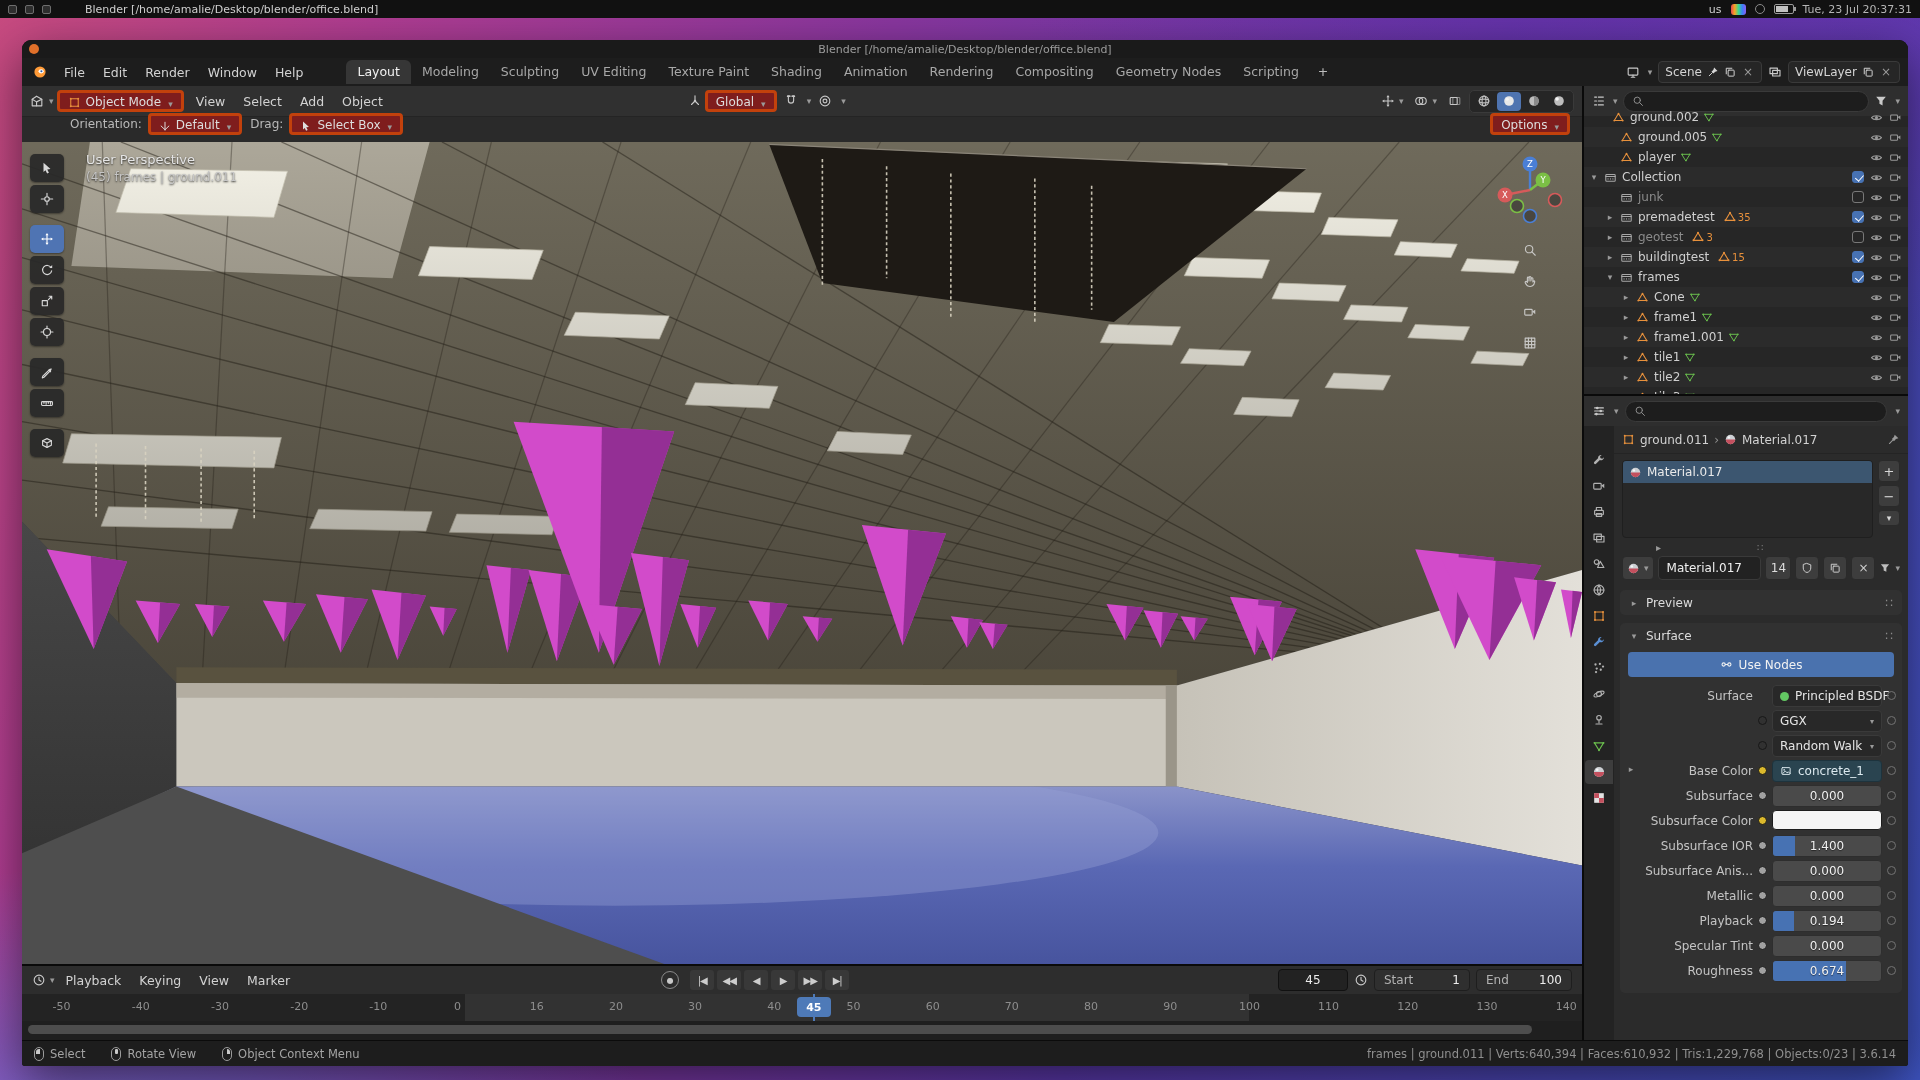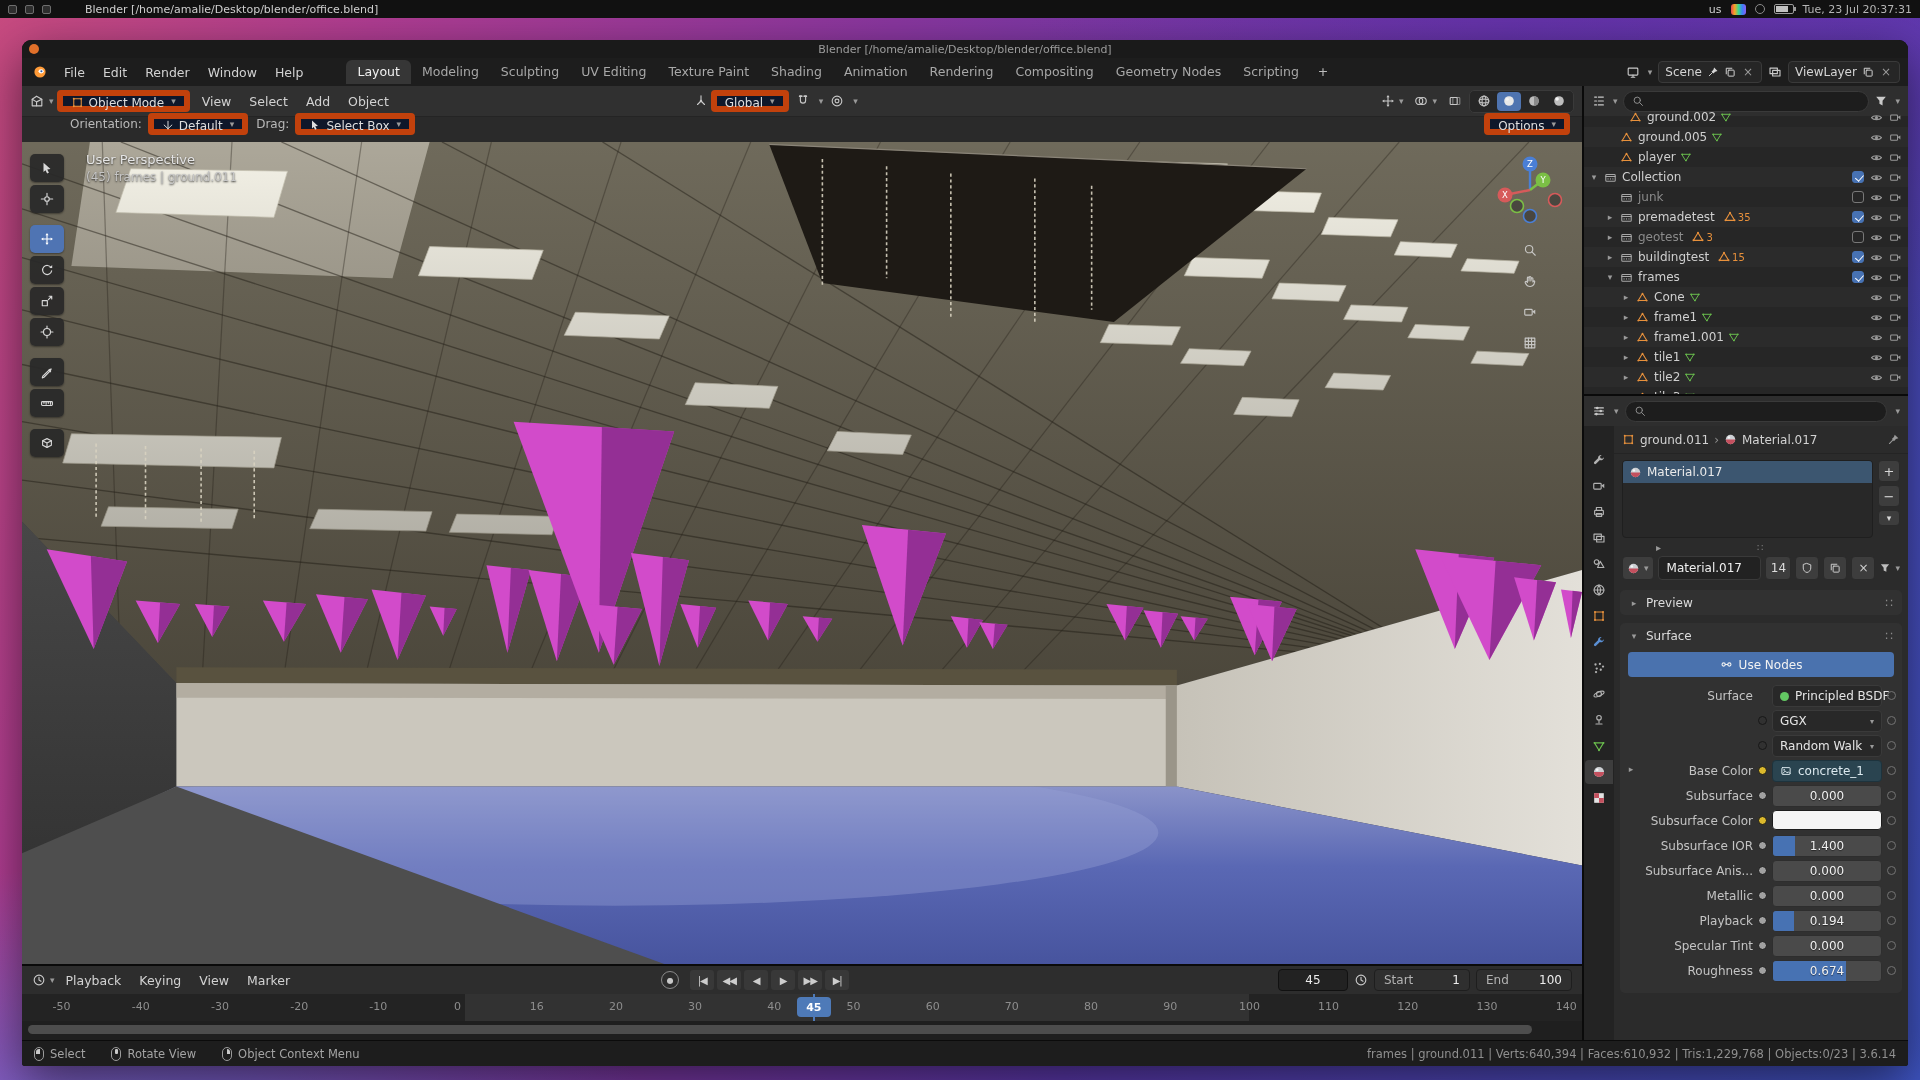--- a/index.html
+++ b/index.html
@@ -38,21 +38,21 @@
   .tb-right{margin-left:auto;display:flex;align-items:center;gap:6px}
   .selwidget{display:flex;align-items:center;gap:5px;background:#262626;border:1px solid #3a3a3a;border-radius:4px;height:22px;padding:0 6px;color:#d5d5d5}
   .selx{color:#9a9a9a;font-size:12px;padding:0 2px}
   .main{flex:1;display:flex;gap:2px;background:#0a0a0a;min-height:0}
   .left-col{width:1560px;flex:0 0 auto;display:flex;flex-direction:column;gap:2px;min-height:0}
   .right-col{flex:1;display:flex;flex-direction:column;gap:2px;min-width:0}
   
   .vp{flex:1;display:flex;flex-direction:column;min-height:0}
   .vp-h1{height:30px;background:#303030;display:flex;align-items:center;padding:0 8px;gap:3px;flex:0 0 auto}
   .vp-h2{height:26px;background:#2a2a2a;display:flex;align-items:center;padding:0 12px 12px 48px;gap:6px;flex:0 0 auto;border-top:1px solid #242424}
-  .dd{display:flex;align-items:flex-start;gap:5px;background:#0f172a;border:6px solid #c2410c;border-radius:4px;height:22px;padding:0 8px;color:#dedede;white-space:nowrap}
+  .dd{display:flex;align-items:flex-end;gap:5px;background:#7f1d1d;border:3px solid #c2410c;border-radius:4px;height:22px;padding:0 8px;color:#dedede;white-space:nowrap}
   .car{font-size:9px;color:#9a9a9a;margin-left:2px}
   .hbtn{display:flex;align-items:center;gap:2px;height:22px;padding:0 4px;border-radius:4px;color:#c6c6c6}
   .hlabel{color:#b9b9b9}
   .hspacer{flex:1}
   .shadepill{display:flex;align-items:center;background:#262626;border:1px solid #3a3a3a;border-radius:5px;height:23px;padding:0 2px;gap:1px}
   .shadeball{width:24px;height:19px;display:flex;align-items:center;justify-content:center;border-radius:4px;color:#bdbdbd}
   .shadeball.active{background:#4f74b0;color:#e8e8e8}
   
   .vp-canvas{flex:1;position:relative;background:#3a3a3a;overflow:hidden;min-height:0}
   #scene-svg{position:absolute;inset:0;width:100%;height:100%}
@@ -808,21 +808,21 @@
                 </span>
             </div>
             <span class="ic">
                 <svg viewBox="0 0 16 16" fill="none" stroke="currentColor" stroke-width="1.3" stroke-linecap="round" stroke-linejoin="round">
                   <path d="M2.5 3h11L9.8 7.8V13l-3.6-1.8V7.8Z" fill="currentColor" stroke="none"></path>
                 </svg>
               </span>
             <span class="car">▾</span>
           </div>
           <div class="ol-rows" id="ol-rows">
-              <div class="olrow" style="padding-left:29px">
+              <div class="olrow" style="padding-left:12px">
     <span class="exp"></span>
                 <span class="ic orange s13">
                   <svg viewBox="0 0 16 16" fill="none" stroke="currentColor" stroke-width="1.3" stroke-linecap="round" stroke-linejoin="round">
                     <path d="M8 3.2 13.2 11.8H2.8Z"></path>
                     <circle cx="8" cy="3.2" r="1.1" fill="currentColor" stroke="none"></circle>
                     <circle cx="13.2" cy="11.8" r="1.1" fill="currentColor" stroke="none"></circle>
                     <circle cx="2.8" cy="11.8" r="1.1" fill="currentColor" stroke="none"></circle>
                   </svg>
                 </span>
                 <span class="olname">ground.002</span>

